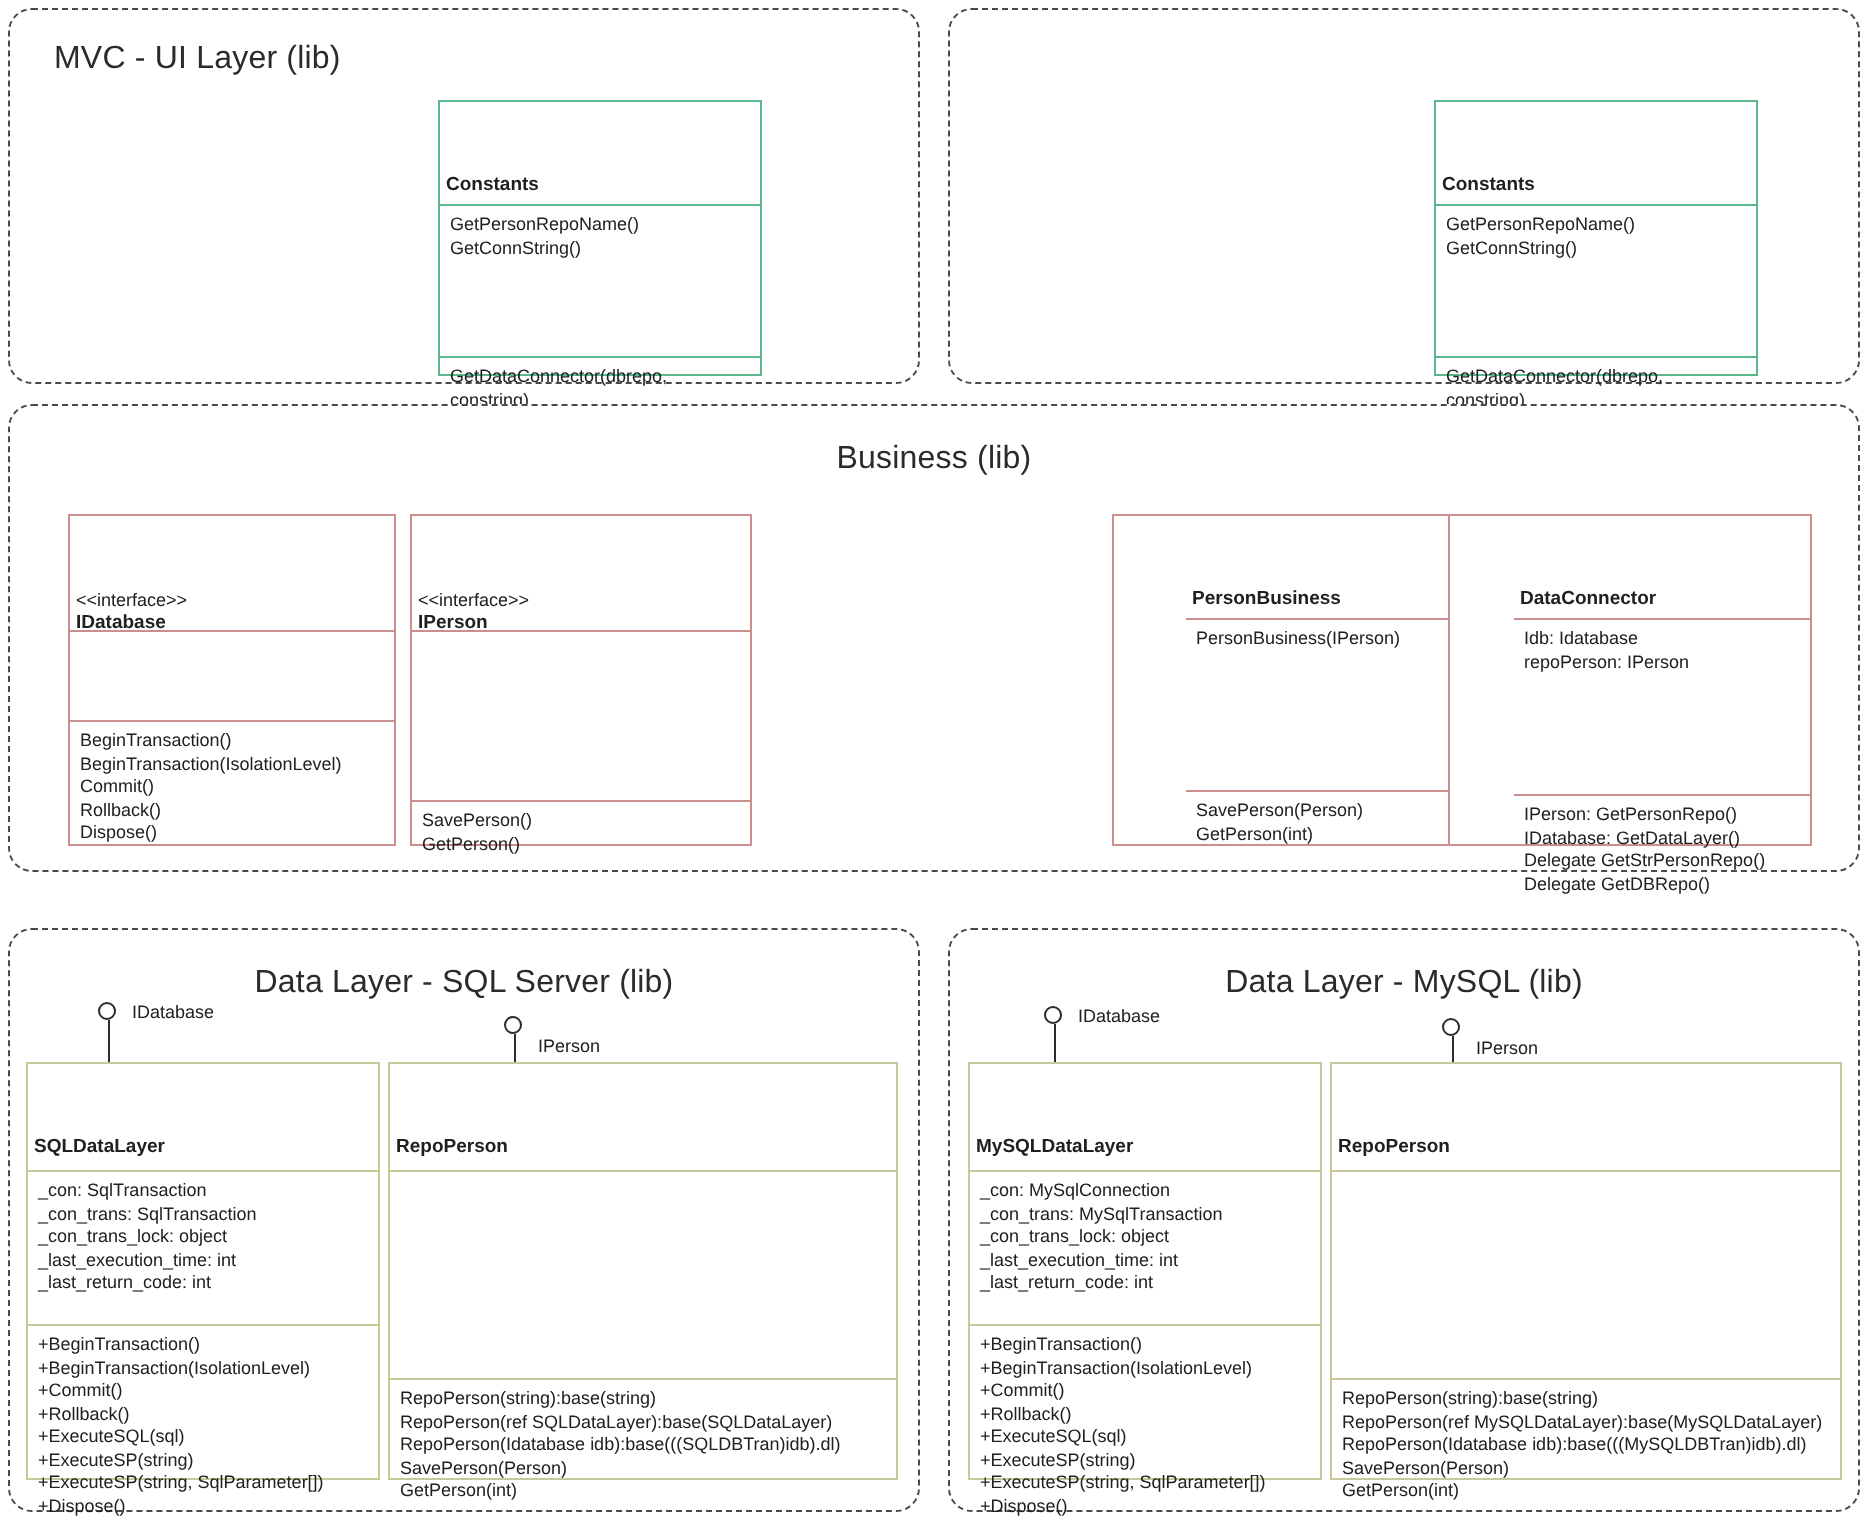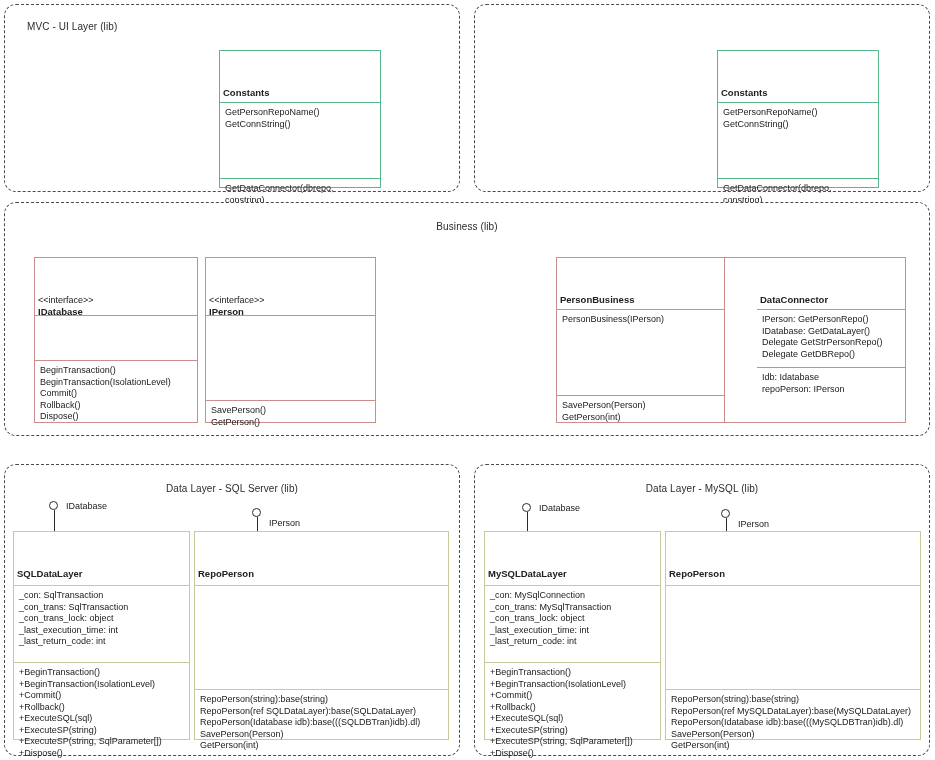--- a/index.html
+++ b/index.html
@@ -22,21 +22,21 @@
     border: 1.5px dashed #4a4a4a;
     border-radius: 12px;
     background: #ffffff;
     box-sizing: border-box;
   }
   .panel-title {
     position: absolute;
     left: 0;
     right: 0;
     text-align: center;
-    font-size: 10px;
+    font-size: 16px;
     color: #2b2b2b;
     letter-spacing: 0.1px;
   }
   .panel-title.left-title {
     text-align: left;
     padding-left: 22px;
   }
 
   
   .uml {
@@ -175,42 +175,42 @@
       <span>IPerson</span>
     </div>
     <div class="uml-sec" style="height:84px;"></div>
     <div class="uml-sec" style="height:54px;">
       <div>SavePerson()</div>
       <div>GetPerson()</div>
     </div>
   </div>
 
 
-  <div class="uml" style="left:551px; top:54px; width:190px; height:166px;">
+  <div class="uml" style="left:551px; top:54px; width:190px; height:166px;padding-left:36px;">
     <div class="uml-head" style="height:20px;">PersonBusiness</div>
     <div class="uml-sec" style="height:85px;">
       <div>PersonBusiness(IPerson)</div>
     </div>
     <div class="uml-sec" style="height:59px;">
       <div>SavePerson(Person)</div>
       <div>GetPerson(int)</div>
     </div>
   </div>
 
   <div class="uml" style="left:719px; top:54px; width:182px; height:166px;padding-left:32px;">
     <div class="uml-head" style="height:20px;">DataConnector</div>
+    <div class="uml-sec" style="height:87px;">
+      <div>Idb: Idatabase</div>
+      <div>repoPerson: IPerson</div>
+    </div>
     <div class="uml-sec" style="height:57px;">
       <div>IPerson: GetPersonRepo()</div>
       <div>IDatabase: GetDataLayer()</div>
       <div>Delegate GetStrPersonRepo()</div>
       <div>Delegate GetDBRepo()</div>
-    </div>
-    <div class="uml-sec" style="height:87px;">
-      <div>Idb: Idatabase</div>
-      <div>repoPerson: IPerson</div>
     </div>
   </div>
 </div>
 
 <div class="panel" style="left:4px; top:464px; width:456px; height:292px;text-decoration:underline;">
   <div class="panel-title" style="top:18px;">Data Layer - SQL Server (lib)</div>
 
   <div class="lolli" style="left:49px; top:36px;">
     <div class="ball"></div>
     <div class="stem"></div>

